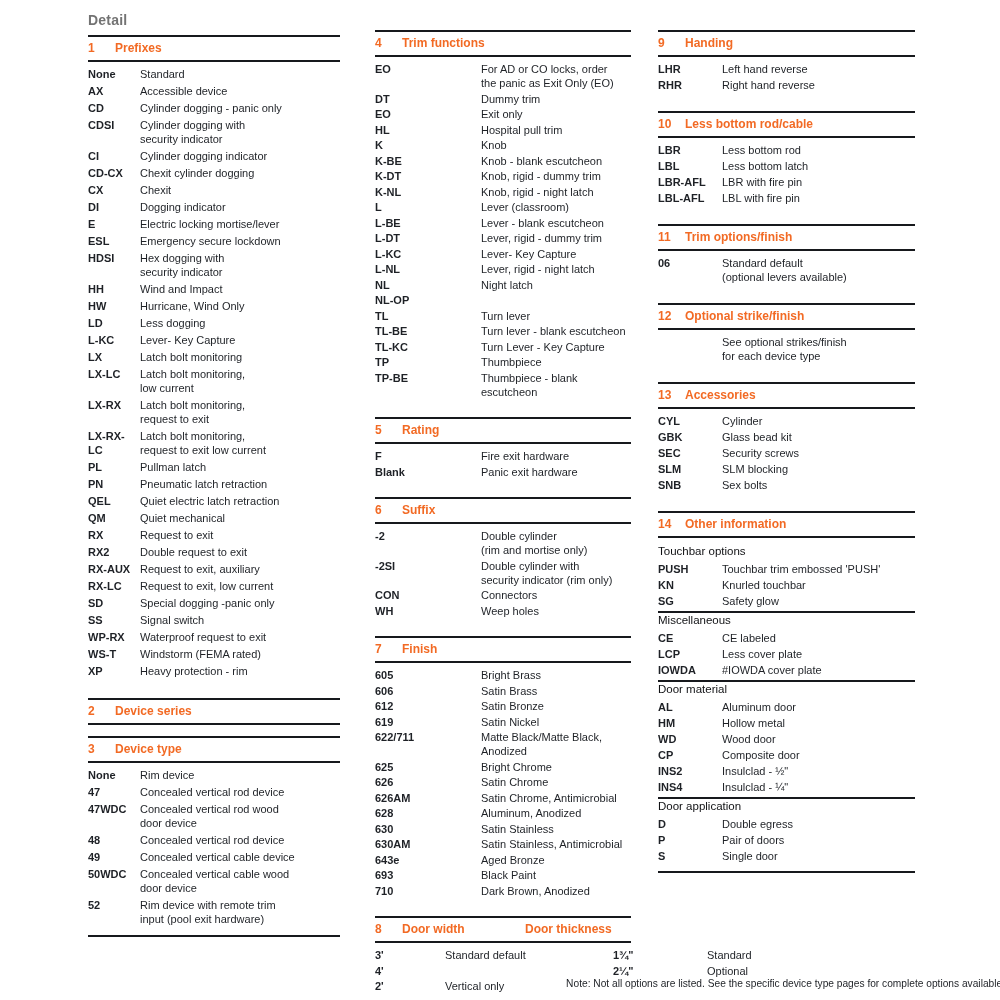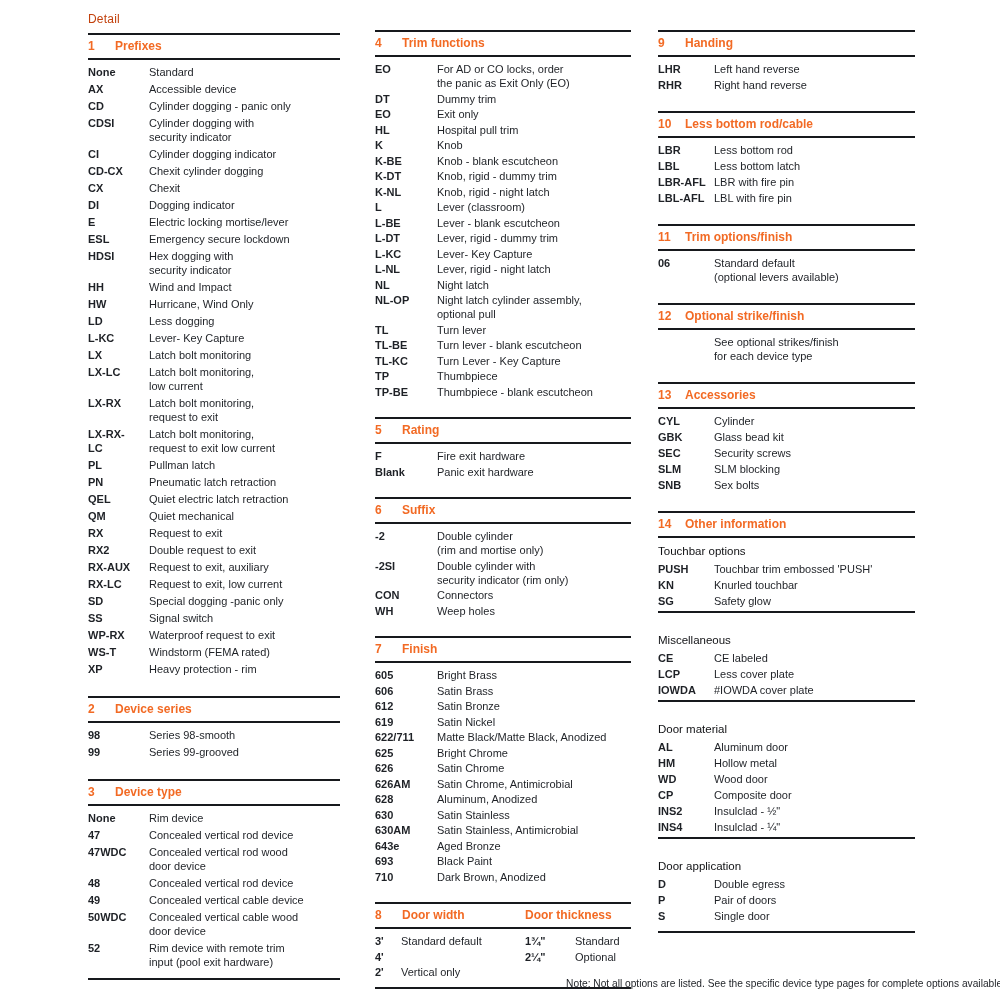--- a/index.html
+++ b/index.html
@@ -8,49 +8,49 @@
     font-family:"Liberation Sans","DejaVu Sans",sans-serif;
     color:#1E2126;
     -webkit-font-smoothing:antialiased;
   }
   .page{padding:12px 3px 0 88px;position:relative;}
   .cols{display:flex;align-items:flex-start;}
   .col{flex:none;}
   .col-a{width:252px;margin-right:35px;}
   .col-b{width:256px;margin-right:27px;padding-top:18px;}
   .col-c{width:257px;padding-top:18px;}
-  .title{font-size:12px;font-weight:400;color:#c2410c;margin:0 0 7px 0;letter-spacing:.2px;}
+  .title{font-size:14px;font-weight:700;color:#737373;margin:0 0 7px 0;letter-spacing:.2px;}
   .section{margin-bottom:11px;}
   .col > .section:last-child{border-bottom:2.5px solid #17191D;margin-bottom:0;}
   .sec-head{
     display:flex;position:relative;
     border-top:2.5px solid #17191D;border-bottom:2px solid #17191D;
     padding:4px 0 5px 0;
     color:#F26A24;font-weight:700;font-size:12px;line-height:14px;
   }
   .sec-num{width:27px;flex:none;}
   .sec-title2{position:absolute;left:150px;top:4px;}
   .sec-body{padding:5px 0 6px 0;}
   .row{display:flex;font-size:11px;line-height:14px;}
   .col-a .row{margin-bottom:3px;}
-  .col-b .row{margin-bottom:1.5px;}
+  .col-b .row{margin-bottom:1.5px;gap:44px;}
   .col-c .row{margin-bottom:2px;}
   .code{flex:none;font-weight:700;white-space:pre-line;}
-  .col-a .code{width:61px;}
+  .col-a .code{width:52px;}
   .col-b .code{width:62px;}
-  .col-c .code{width:56px;}
+  .col-c .code{width:64px;}
   .desc{flex:1;white-space:pre-line;}
   
   .dc1{flex:none;width:26px;font-weight:700;}
   .dc2{flex:none;width:124px;}
   .dc3{flex:none;width:50px;font-weight:700;}
   .dc4{flex:1;}
   
   .group{padding-top:1px;}
-  .group + .group{border-top:2px solid #17191D;margin-top:3px;padding-top:20px;}
+  .group + .group{border-top:2px solid #17191D;margin-top:3px;padding-top:0;}
   .group-label{font-weight:400;font-size:11.5px;line-height:15px;margin-bottom:3px;color:#101114;}
   .note{
     position:absolute;top:978px;left:8px;width:997px;text-align:right;
     font-size:10.2px;color:#1E2126;
   }
 </style>
 </head>
 <body>
 
 <div class="page">
@@ -197,30 +197,20 @@
               <span class="code">XP</span>
               <span class="desc">Heavy protection - rim</span>
             </div>
           </div>
         </section>
         <section class="section">
           <div class="sec-head">
             <span class="sec-num">2</span>
             <span class="sec-title">Device series</span>
           </div>
-          <div class="sec-body">
-            <div class="row">
-              <span class="code">98</span>
-              <span class="desc">Series 98-smooth</span>
-            </div>
-            <div class="row">
-              <span class="code">99</span>
-              <span class="desc">Series 99-grooved</span>
-            </div>
-          </div>
         </section>
         <section class="section">
           <div class="sec-head">
             <span class="sec-num">3</span>
             <span class="sec-title">Device type</span>
           </div>
           <div class="sec-body">
             <div class="row">
               <span class="code">None</span>
               <span class="desc">Rim device</span>
@@ -314,22 +304,20 @@
             <div class="row">
               <span class="code">L-NL</span>
               <span class="desc">Lever, rigid - night latch</span>
             </div>
             <div class="row">
               <span class="code">NL</span>
               <span class="desc">Night latch</span>
             </div>
             <div class="row">
               <span class="code">NL-OP</span>
-              <span class="desc">Night latch cylinder assembly,
-optional pull</span>
             </div>
             <div class="row">
               <span class="code">TL</span>
               <span class="desc">Turn lever</span>
             </div>
             <div class="row">
               <span class="code">TL-BE</span>
               <span class="desc">Turn lever - blank escutcheon</span>
             </div>
             <div class="row">

